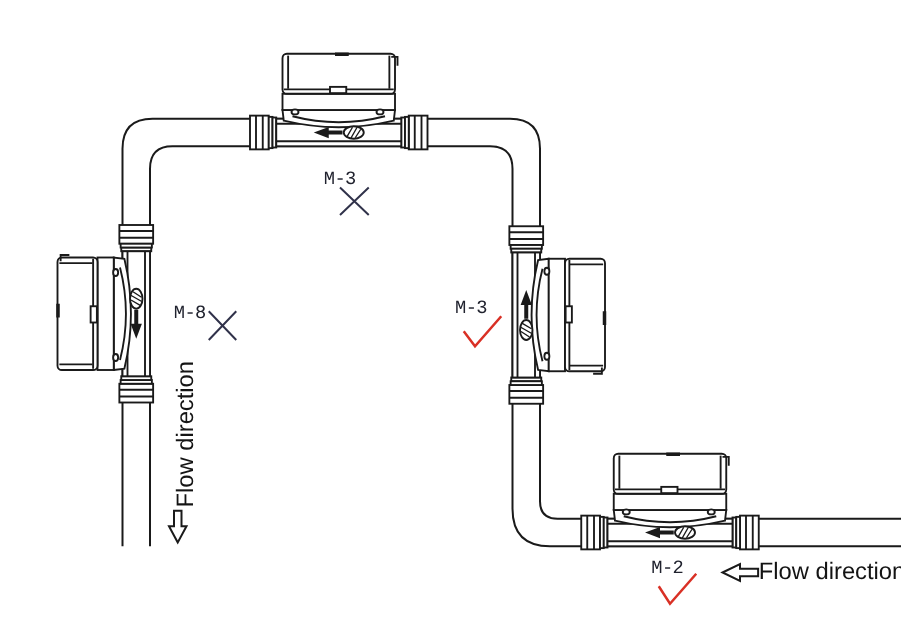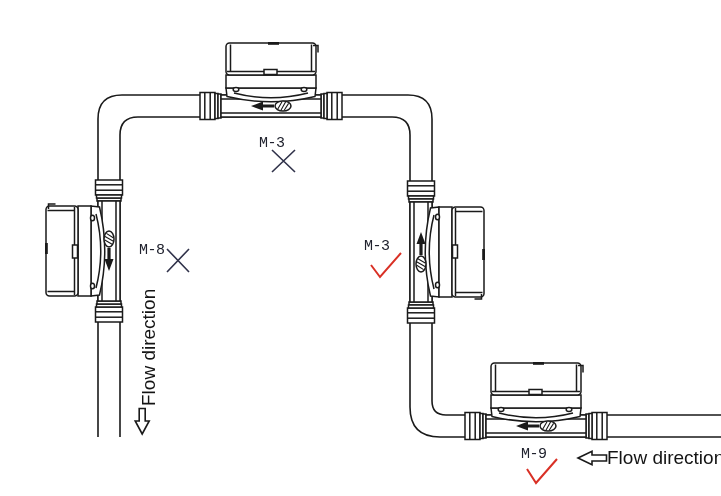--- a/index.html
+++ b/index.html
@@ -100,18 +100,18 @@
 
     <path d="M 272 150 L 295 172 M 295 150 L 272 172" fill="none" stroke="#30324a" stroke-width="1.6"></path>
     <path d="M 167 249 L 189 272 M 189 249 L 167 272" fill="none" stroke="#30324a" stroke-width="1.6"></path>
     <path d="M 371 265 L 380 277 L 401 253" fill="none" stroke="#d93025" stroke-width="2"></path>
     <path d="M 527 469 L 536 483 L 557 459" fill="none" stroke="#d93025" stroke-width="2"></path>
   </svg>
 
   <div class="meter-label label-m3">M-3</div>
   <div class="meter-label label-m4">M-8</div>
   <div class="meter-label label-m2">M-3</div>
-  <div class="meter-label label-m1">M-9</div>
+  <div class="meter-label label-m1">M-2</div>
 
   <div class="flow-label flow-left">Flow direction</div>
   <div class="flow-label flow-bottom">Flow direction</div>
 
 </div>
 
 </body></html>

